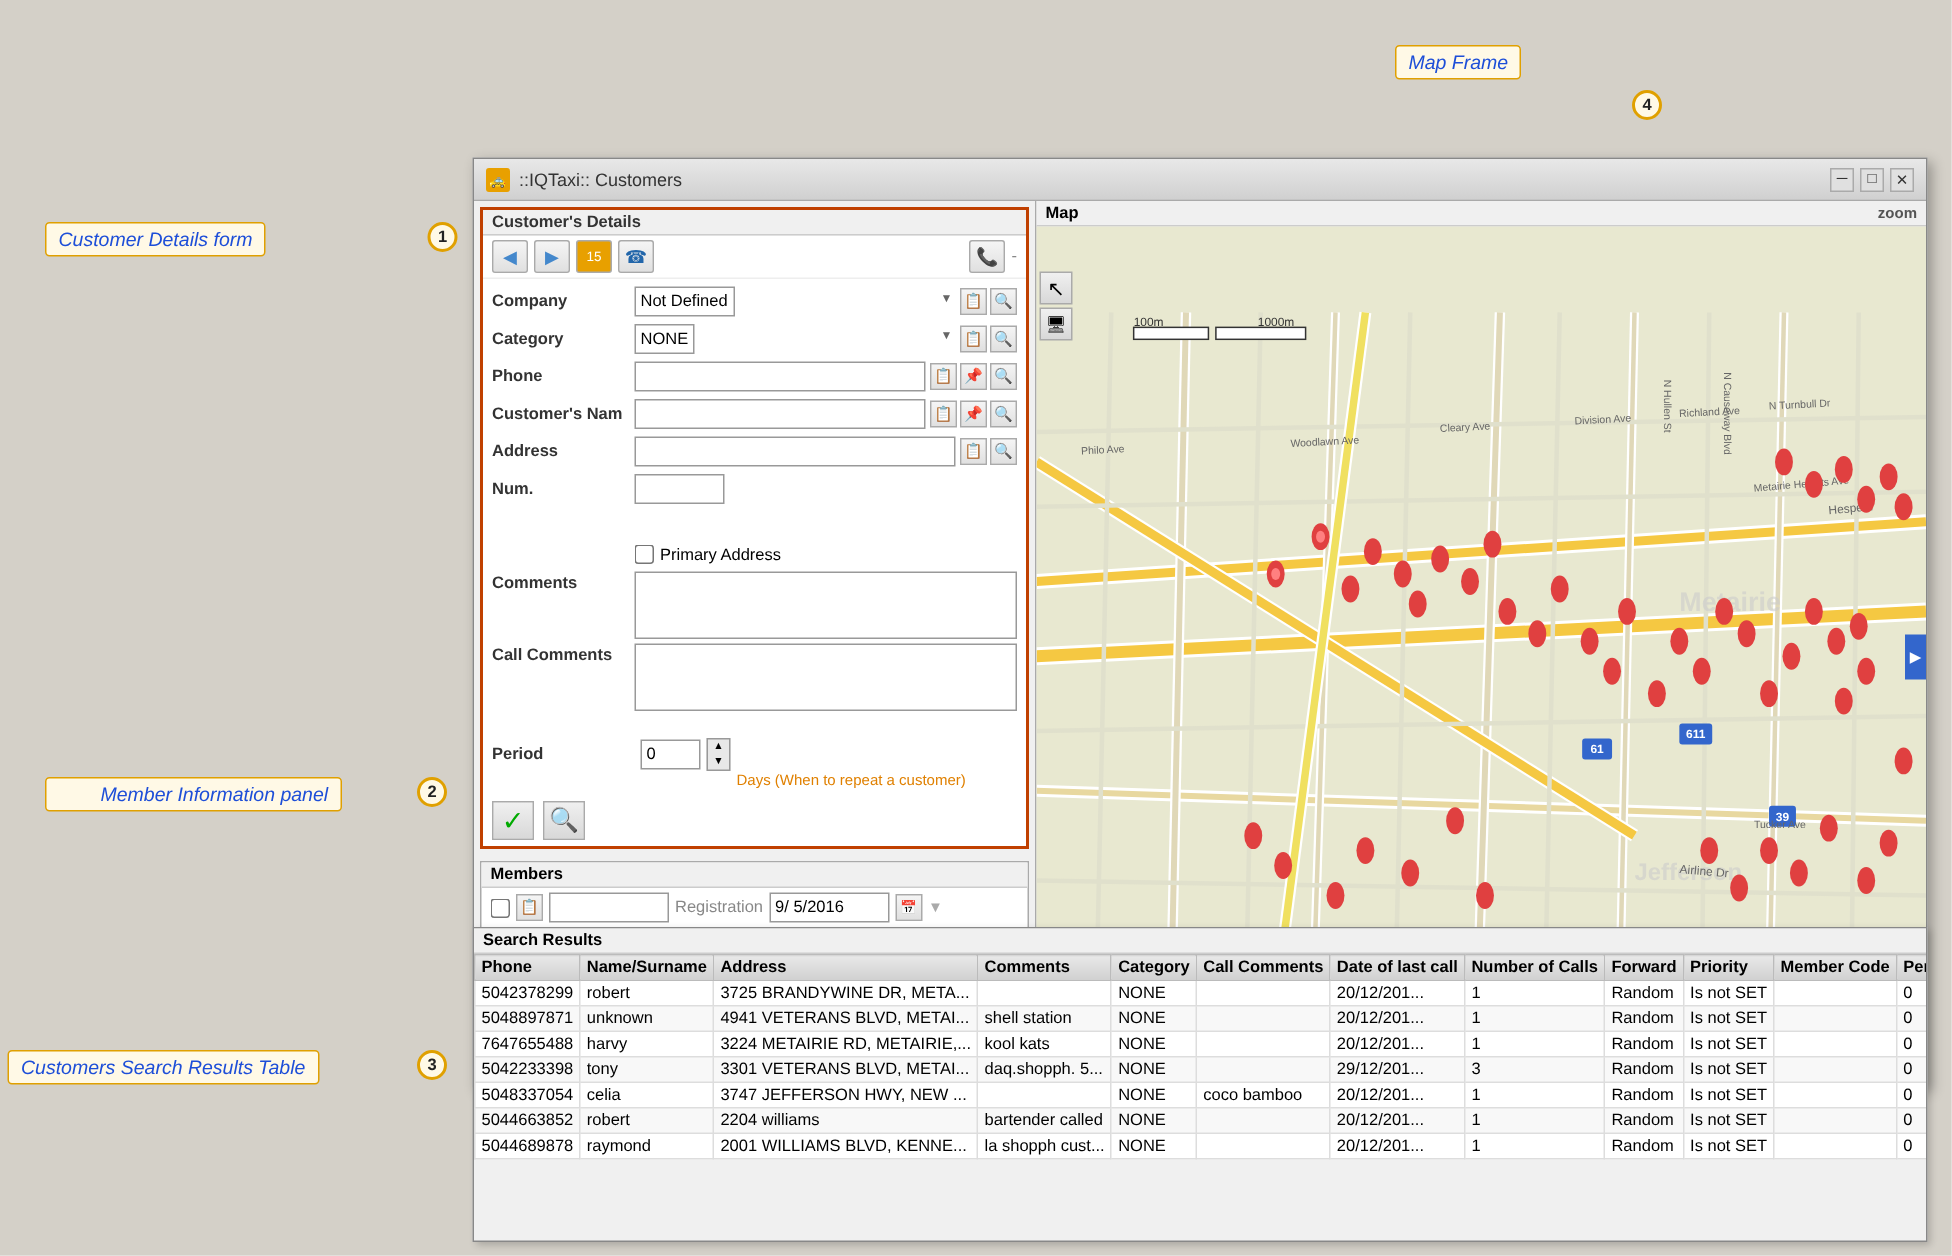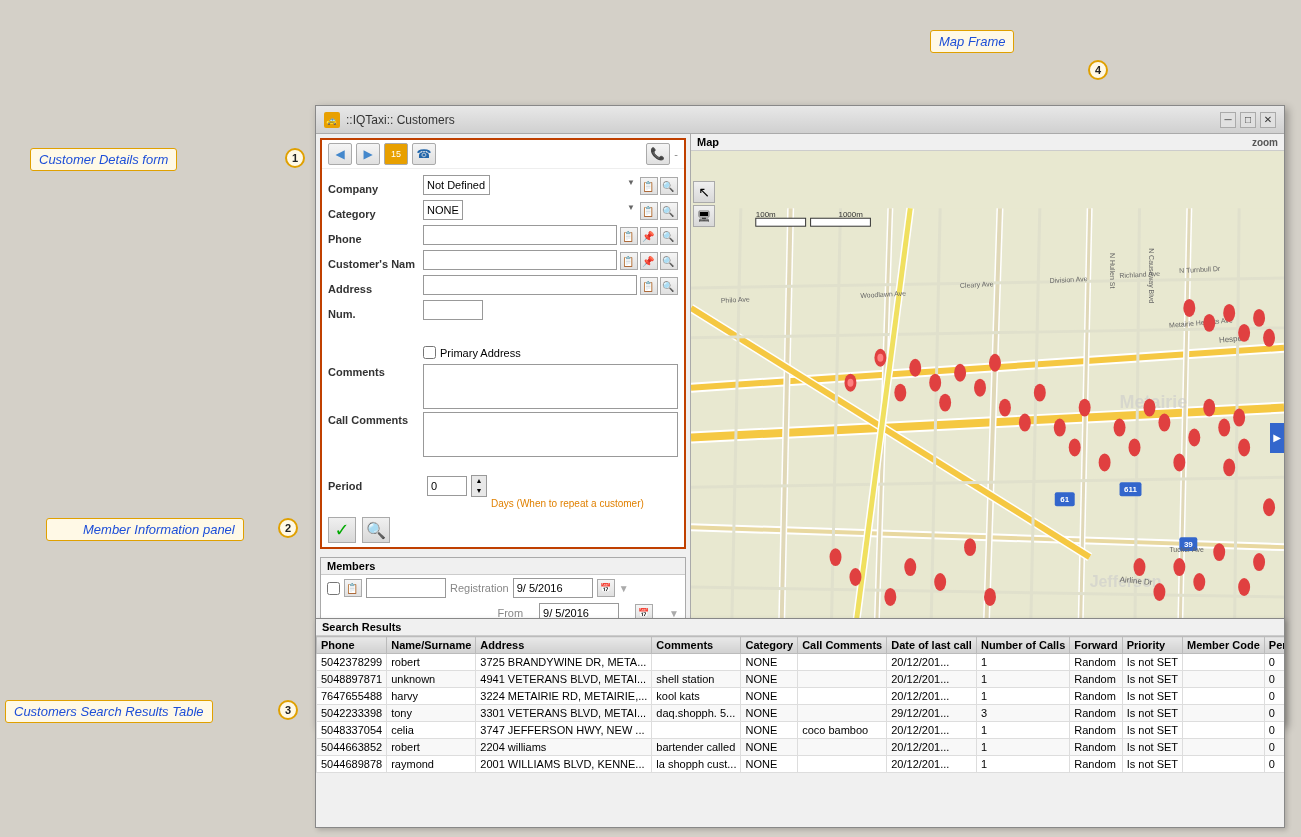--- a/index.html
+++ b/index.html
@@ -152,21 +152,21 @@
     }
 
     .form-grid {
       padding: 4px 6px;
       display: flex;
       flex-direction: column;
       gap: 3px;
     }
     .form-row {
       display: flex;
-      align-items: flex-end;
+      align-items: center;
       min-height: 22px;
     }
     .form-label {
       width: 95px;
       font-size: 11px;
       font-weight: bold;
       color: #333;
       flex-shrink: 0;
     }
     .form-control {
@@ -462,21 +462,21 @@
 </head>
 <body>
 
 <div class="annotation-label" style="top:148px; left:30px;">
   <span>Customer Details form</span>
 </div>
 <div class="annotation-circle" style="top:148px; left:285px;">
   <span>1</span>
 </div>
 
-<div class="annotation-label" style="top:518px; left:46px;padding-left:36px;">
+<div class="annotation-label" style="top:518px; left:30px;padding-left:36px;">
   <span>Member Information panel</span>
 </div>
 <div class="annotation-circle" style="top:518px; left:278px;">
   <span>2</span>
 </div>
 
 <div class="annotation-label" style="top:700px; left:5px;">
   <span>Customers Search Results Table</span>
 </div>
 <div class="annotation-circle" style="top:700px; left:278px;">
@@ -502,20 +502,21 @@
       <div class="title-btn">□</div>
       <div class="title-btn close">✕</div>
     </div>
   </div>
 
   <div class="content-area">
 
     <div class="left-panel">
 
       <div class="customer-details">
+        <div class="section-header">Customer's Details</div>
 
         <div class="toolbar-row">
           <div class="toolbar-btn" style="color:#4488cc;">◀</div>
           <div class="toolbar-btn" style="color:#4488cc;">▶</div>
           <div class="toolbar-btn" style="font-size:9px; background:#e8a000; color:white;">15</div>
           <div class="toolbar-btn" style="color:#2266aa;">☎</div>
           <div style="flex:1"></div>
           <div class="toolbar-btn" style="color:#2266aa;">📞</div>
           <span style="color:#888; font-size:11px;">-</span>
         </div>

